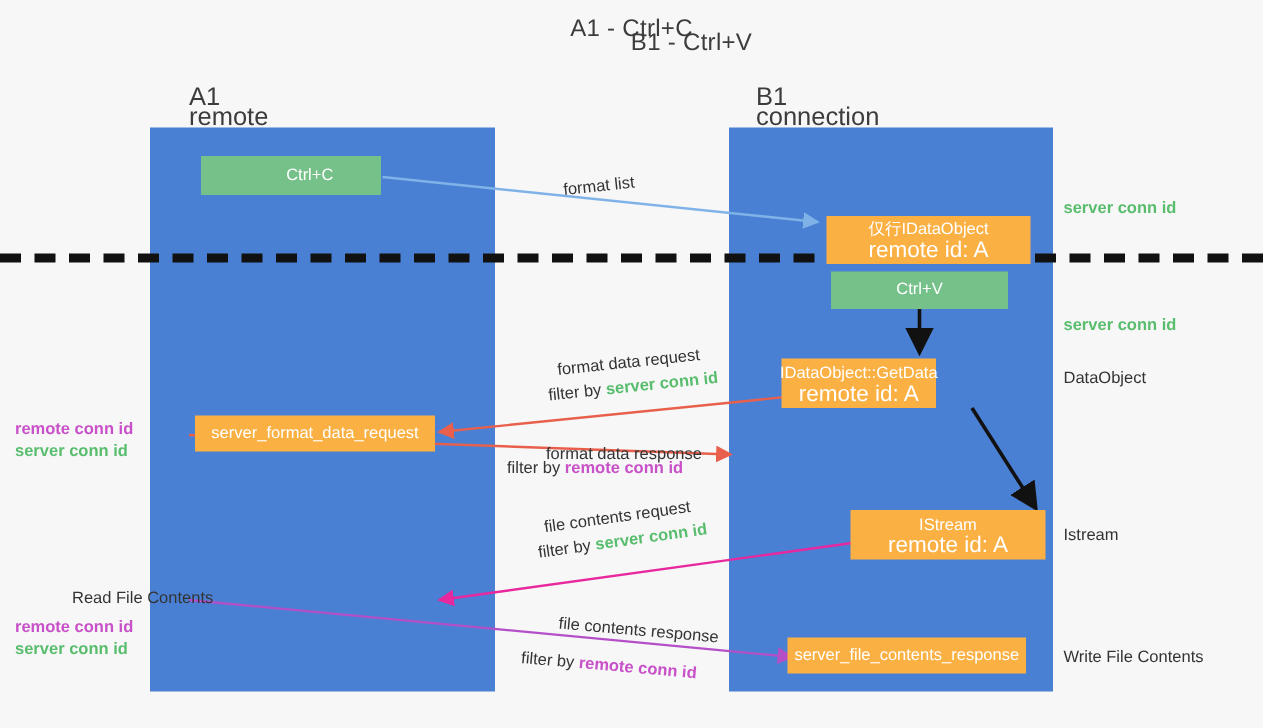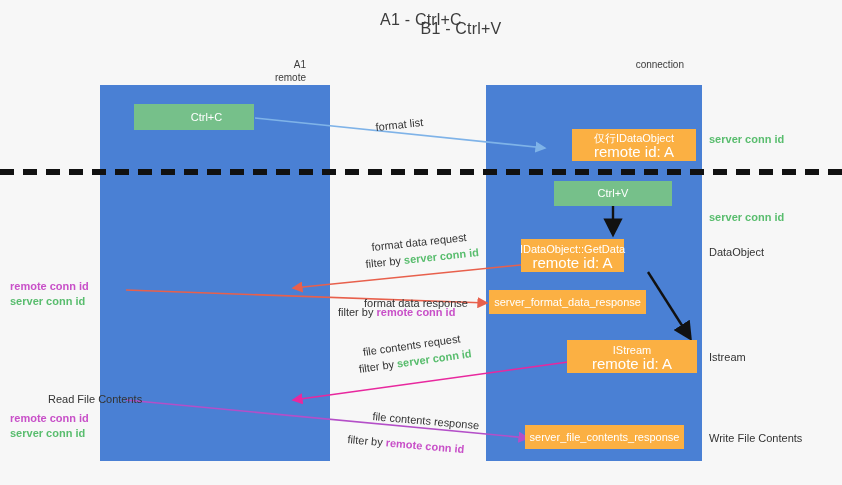--- a/index.html
+++ b/index.html
@@ -31,23 +31,23 @@
     text-align: center;
     color: #3c3c3c;
     font-size: 16px;
     letter-spacing: .2px;
   }
   #title1 { top: 11px; }
   #title2 { top: 20px; padding-left: 40px; }
 
   .col-header {
     position: absolute;
-    text-align: right;
+    text-align: left;
     color: #3c3c3c;
-    font-size: 10px;
+    font-size: 17px;
     line-height: 13px;
     width: 180px;
   }
   .col-header .l1 { display: block; }
   .col-header .l2 { display: block; }
 
   .lane {
     position: absolute;
     background: #4a80d4;
   }
@@ -104,20 +104,21 @@
 <div id="stage">
 
   <div class="title-line" id="title1">A1 - Ctrl+C</div>
   <div class="title-line" id="title2">B1 - Ctrl+V</div>
 
   <div class="col-header" style="left:126px; top:58px;">
     <span class="l1">A1</span>
     <span class="l2">remote</span>
   </div>
   <div class="col-header" style="left:504px; top:58px;">
+    <span class="l1">B1</span>
     <span class="l2">connection</span>
   </div>
 
   <div class="lane" id="lane-a1"></div>
   <div class="lane" id="lane-b1"></div>
 
   <svg id="svg-layer">
     <defs>
       <marker id="arr-blue" markerWidth="7" markerHeight="7" refX="6" refY="3.5" orient="auto">
         <path d="M0,0 L7,3.5 L0,7 z" fill="#7fb3e8"></path>
@@ -150,43 +151,43 @@
 
     <line x1="568" y1="362" x2="293" y2="400" stroke="#e8289e" stroke-width="1.6" marker-end="url(#arr-pink)"></line>
 
     <line x1="126" y1="400" x2="528" y2="438" stroke="#b44fc8" stroke-width="1.6" marker-end="url(#arr-purple)"></line>
   </svg>
 
   <div class="node green" style="left:134px; top:104px; width:120px; height:26px;padding-left:31px;">
     <span>Ctrl+C</span>
   </div>
 
-  <div class="node orange" style="left:551px; top:129px; width:124px; height:32px;margin-left:21px;">
+  <div class="node orange" style="left:551px; top:144px; width:136px; height:32px;">
     <span>仅行IDataObject</span>
     <span class="sub">remote id: A</span>
   </div>
 
   <div class="node green" style="left:554px; top:181px; width:118px; height:25px;">
     <span>Ctrl+V</span>
   </div>
 
   <div class="node orange" style="left:521px; top:239px; width:103px; height:33px;">
     <span>IDataObject::GetData</span>
     <span class="sub">remote id: A</span>
   </div>
 
   <div class="node orange" style="left:567px; top:340px; width:130px; height:33px;">
     <span>IStream</span>
     <span class="sub">remote id: A</span>
   </div>
 
-
-  <div class="node orange" style="left:489px; top:290px; width:157px; height:24px;">
-    <span>server_format_data_response</span>
-  </div>
+  <div class="node orange" style="left:130px; top:277px; width:160px; height:24px;">
+    <span>server_format_data_request</span>
+  </div>
+
 
 
   <div class="node orange" style="left:525px; top:425px; width:159px; height:24px;">
     <span>server_file_contents_response</span>
   </div>
 
   <div class="rot-label" style="left:375px; top:121px; transform: rotate(-6deg);">
     <span>format list</span>
   </div>
 

